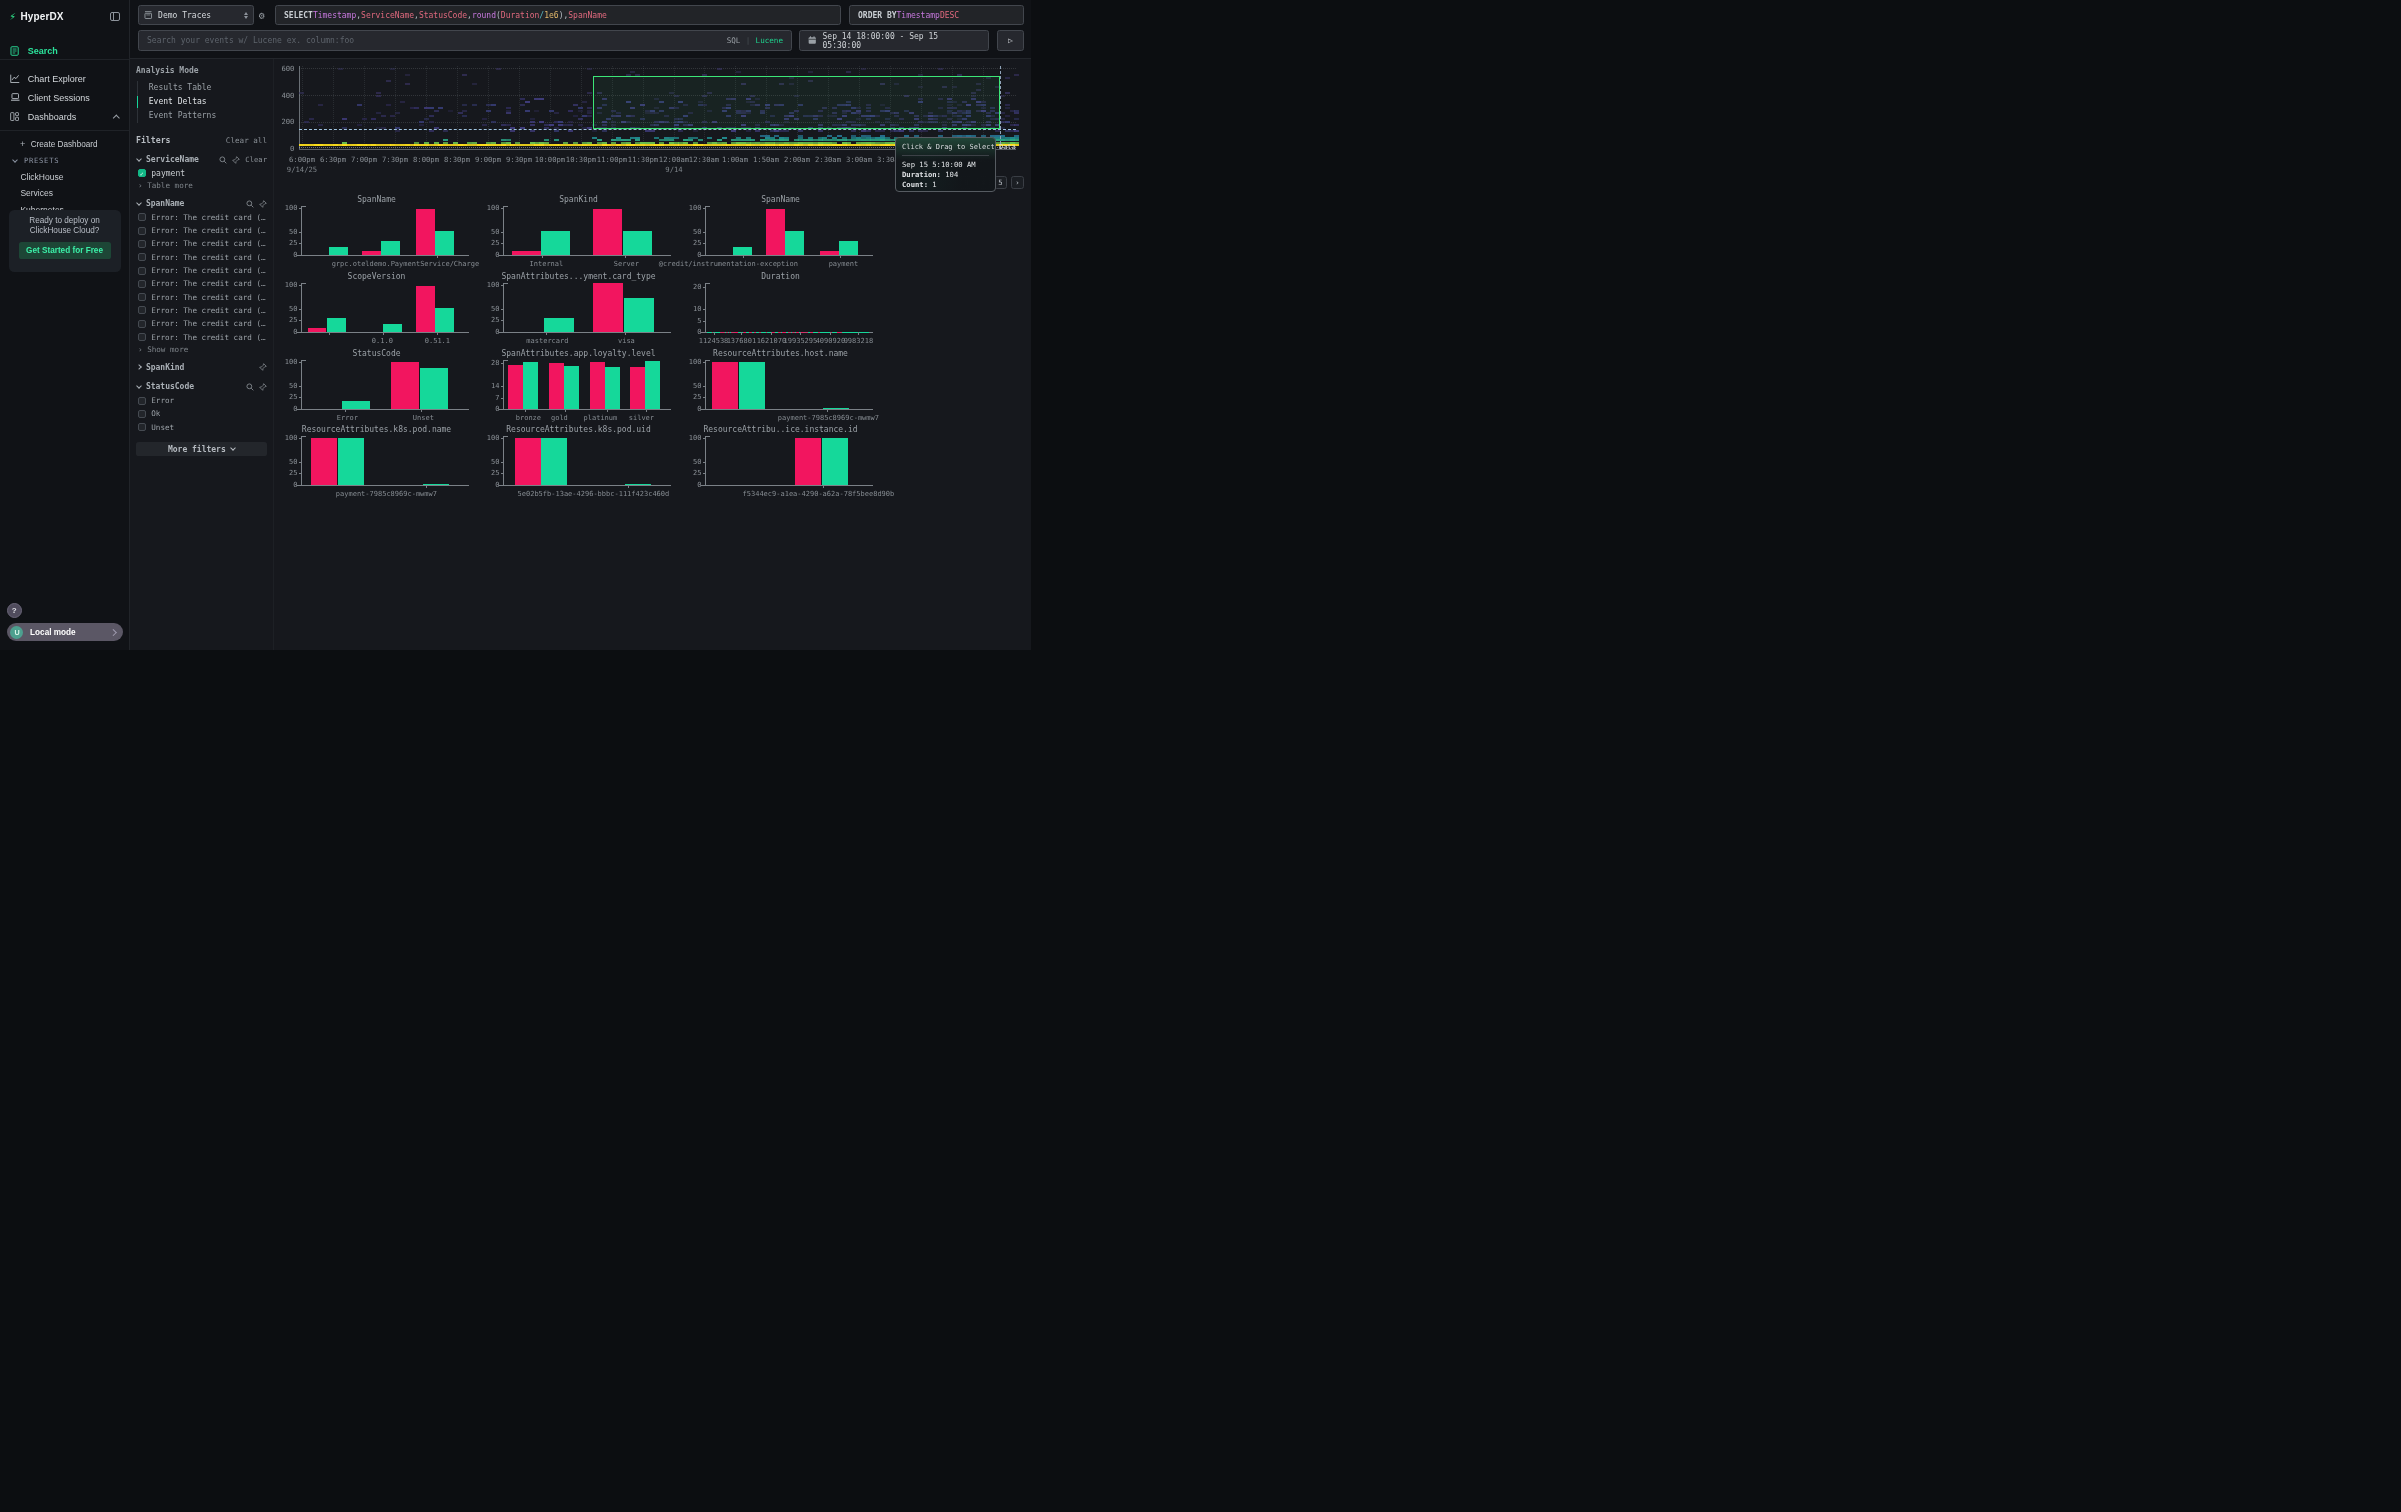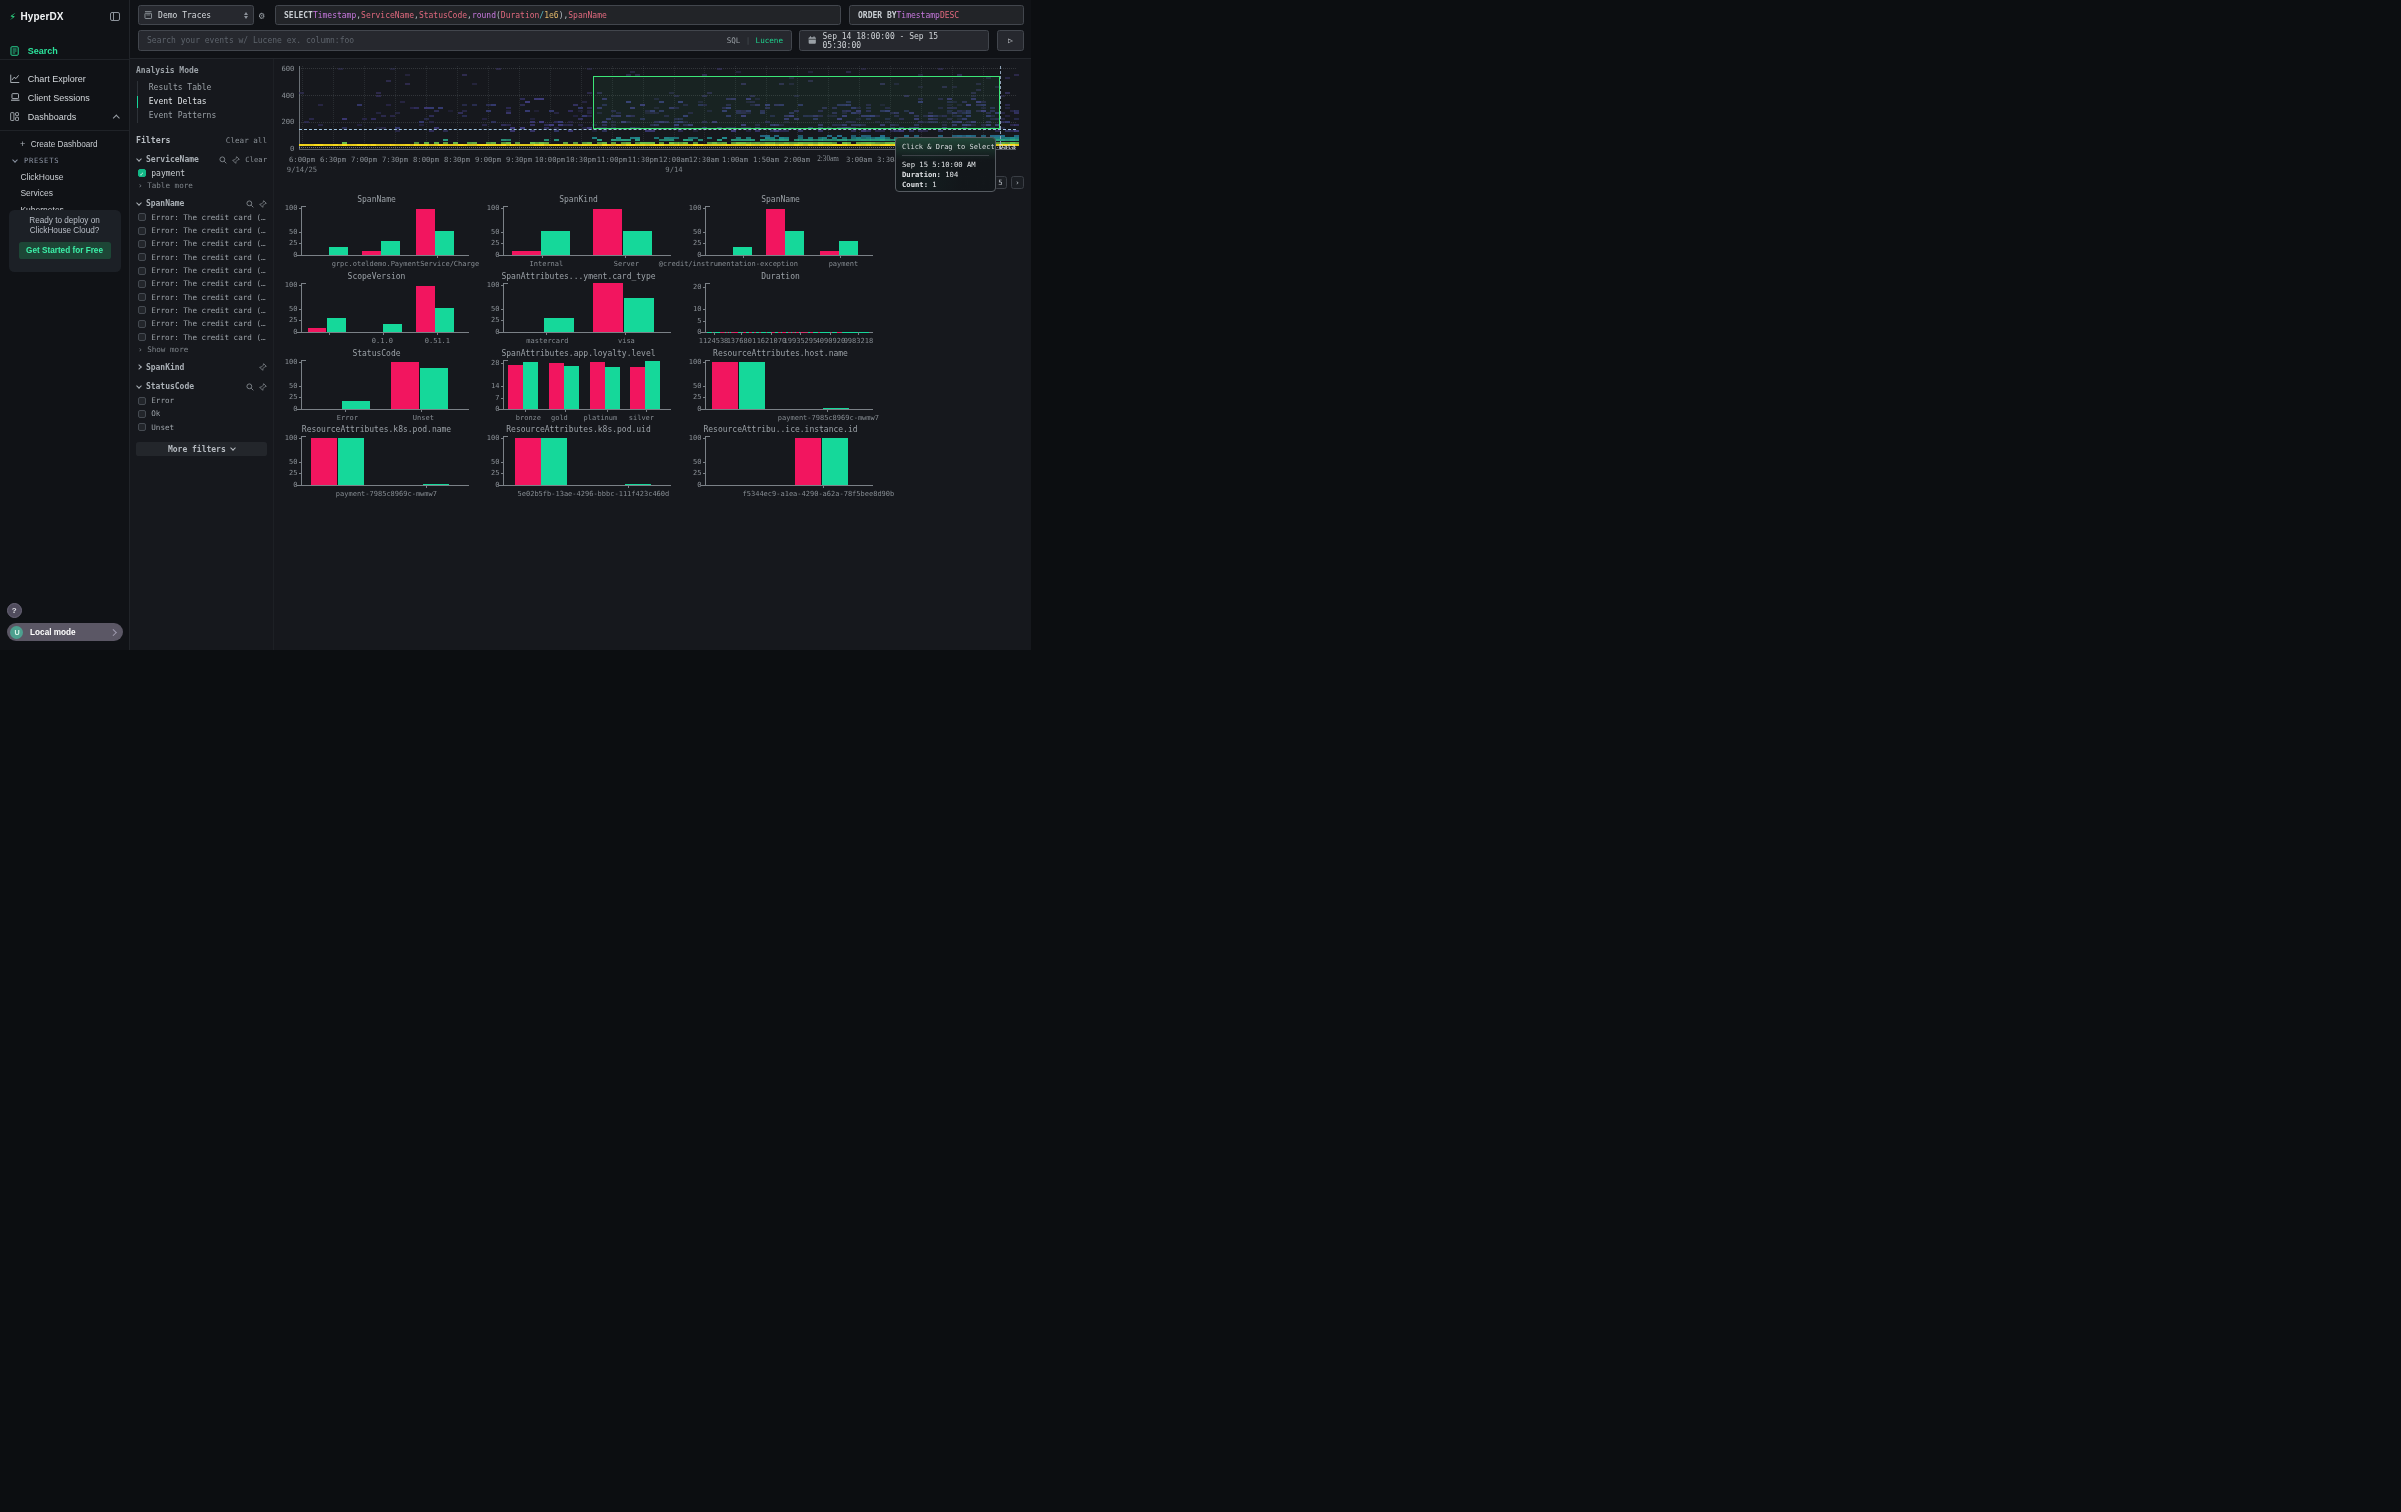--- a/index.html
+++ b/index.html
@@ -453,21 +453,21 @@
       <div class="abs hm-xlabel" style="left: 674px; top: 155px;">12:00am</div>
       <div class="abs grid-v" style="left: 704px; top: 66px; width: 0px; height: 83px;"></div>
       <div class="abs hm-xlabel" style="left: 704px; top: 155px;">12:30am</div>
       <div class="abs grid-v" style="left: 735px; top: 66px; width: 0px; height: 83px;"></div>
       <div class="abs hm-xlabel" style="left: 735px; top: 155px;">1:00am</div>
       <div class="abs grid-v" style="left: 766px; top: 66px; width: 0px; height: 83px;"></div>
       <div class="abs hm-xlabel" style="left: 766px; top: 155px;">1:50am</div>
       <div class="abs grid-v" style="left: 797px; top: 66px; width: 0px; height: 83px;"></div>
       <div class="abs hm-xlabel" style="left: 797px; top: 155px;">2:00am</div>
       <div class="abs grid-v" style="left: 828px; top: 66px; width: 0px; height: 83px;"></div>
-      <div class="abs hm-xlabel" style="left: 828px; top: 155px; font-family: Liberation Serif, serif;">2:30am</div>
+      <div class="abs hm-xlabel" style="left: 828px; top: 155px;">2:30am</div>
       <div class="abs grid-v" style="left: 859px; top: 66px; width: 0px; height: 83px;"></div>
       <div class="abs hm-xlabel" style="left: 859px; top: 155px;">3:00am</div>
       <div class="abs grid-v" style="left: 890px; top: 66px; width: 0px; height: 83px;"></div>
       <div class="abs hm-xlabel" style="left: 890px; top: 155px;">3:30am</div>
       <div class="abs grid-v" style="left: 921px; top: 66px; width: 0px; height: 83px;"></div>
       <div class="abs hm-xlabel" style="left: 921px; top: 155px;">4:00am</div>
       <div class="abs grid-v" style="left: 952px; top: 66px; width: 0px; height: 83px;"></div>
       <div class="abs hm-xlabel" style="left: 952px; top: 155px;">4:30am</div>
       <div class="abs grid-v" style="left: 983px; top: 66px; width: 0px; height: 83px;"></div>
       <div class="abs hm-xlabel" style="left: 983px; top: 155px;">5:00am</div>

